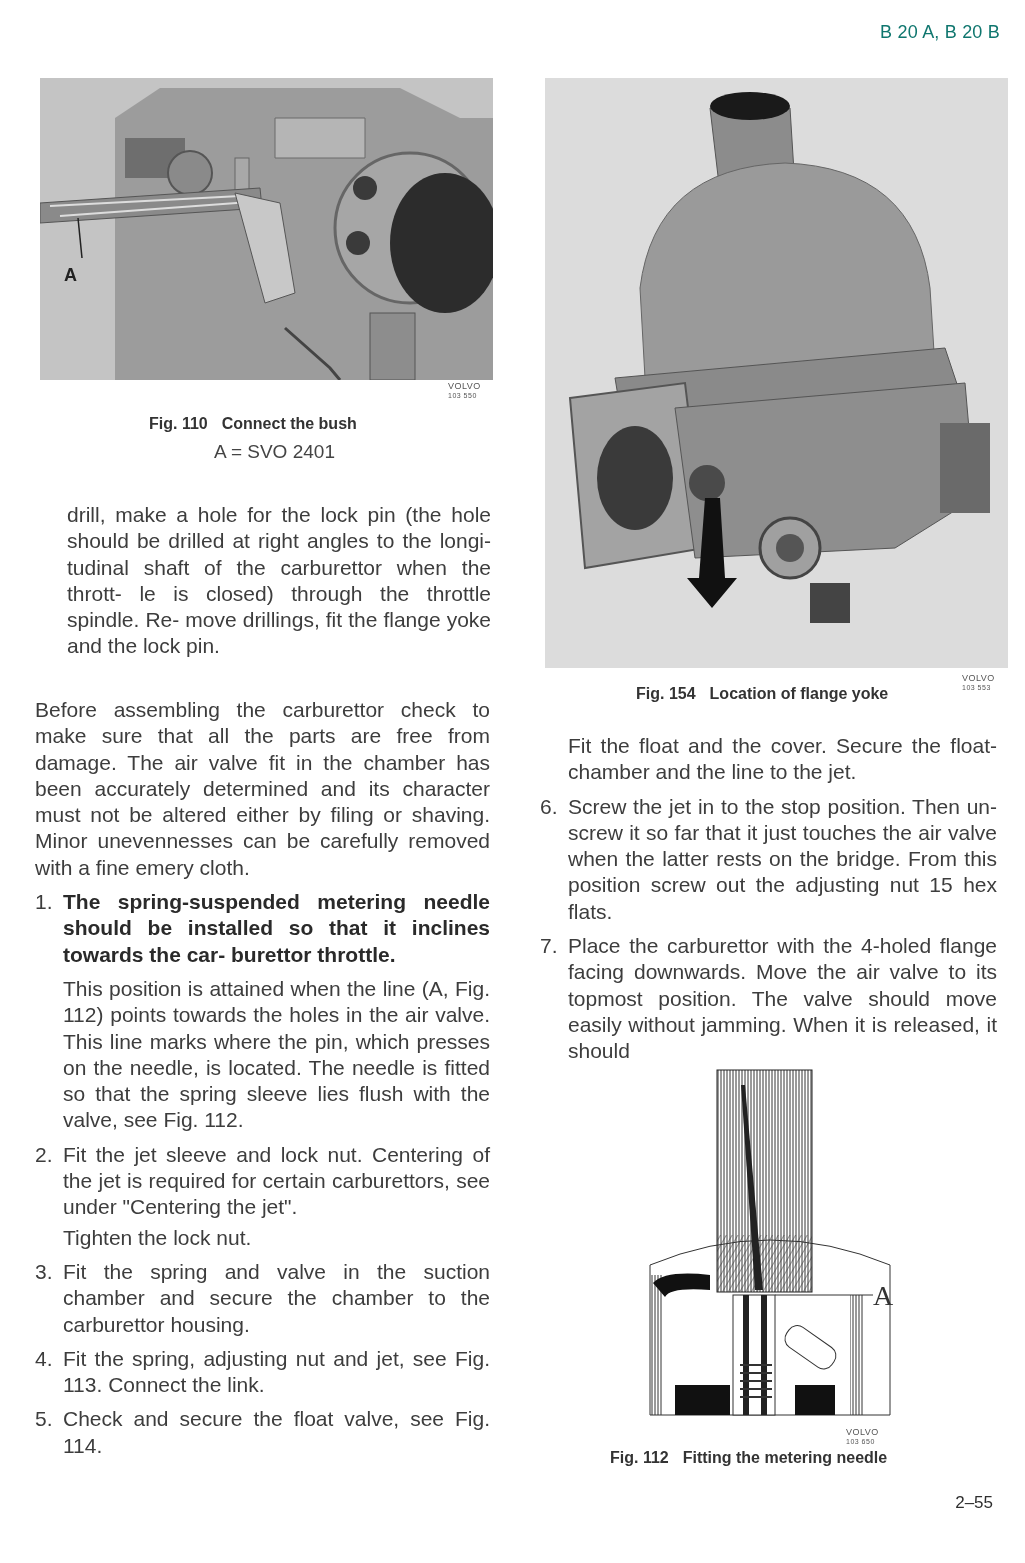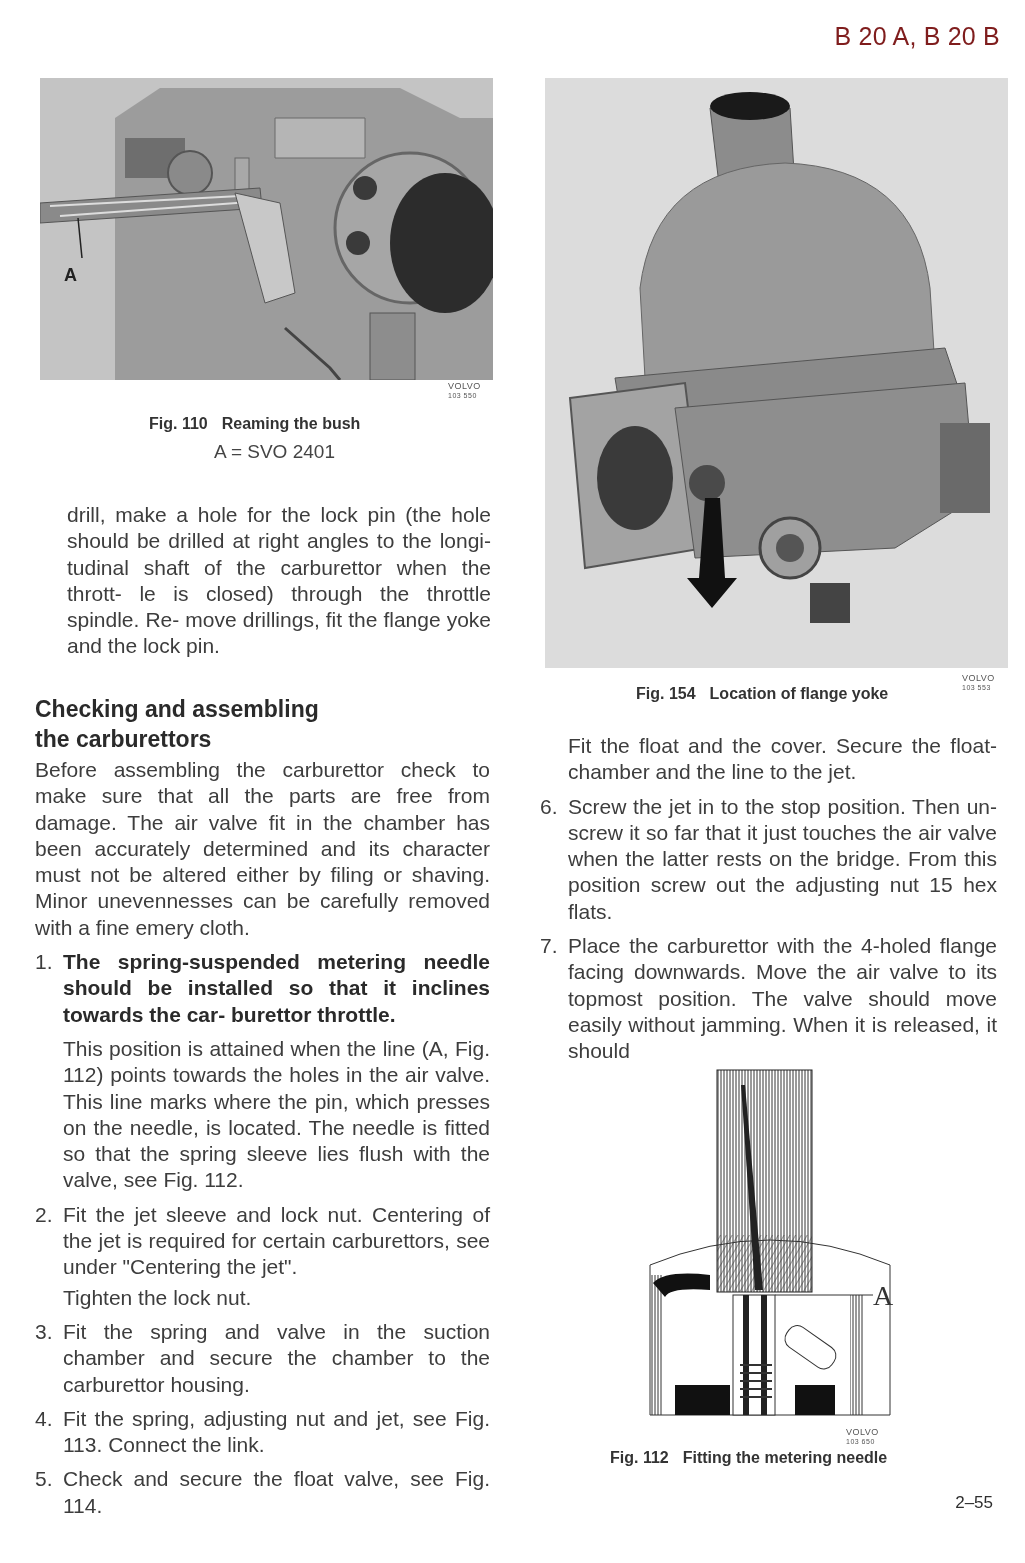--- a/index.html
+++ b/index.html
@@ -2,21 +2,21 @@
 <html><head>
 <meta charset="utf-8">
 <style>
   html, body { margin: 0; padding: 0; }
   body {
     width: 1025px; height: 1563px; position: relative; overflow: hidden;
     background: #ffffff; color: #3a3a3a;
     font-family: "Liberation Sans", "DejaVu Sans", sans-serif;
   }
   .abs { position: absolute; }
-  .running-head { right: 25px; top: 22px; font-size: 25px; color: #7f1d1d; letter-spacing: 0.2px; }
+  .running-head { right: 25px; top: 22px; font-size: 18px; color: #0f766e; letter-spacing: 0.2px; }
   .page-num { right: 32px; top: 1493px; font-size: 17px; color: #2e2e2e; }
 
   
   .photo { background: #8f8f8f; overflow: hidden; }
   .fig110 { left: 40px; top: 78px; width: 453px; height: 302px;
     background: linear-gradient(180deg,#b9b9b9 0%,#9a9a9a 40%,#888 100%); }
   .fig111 { left: 545px; top: 78px; width: 463px; height: 590px;
     background: linear-gradient(180deg,#e4e4e4 0%,#d6d6d6 50%,#cfcfcf 100%); }
   .volvo-tag { font-size: 9px; line-height: 9px; text-align: left; color: #555; letter-spacing: 0.5px; }
   .volvo-tag span { display: block; font-size: 7px; }
@@ -62,21 +62,21 @@
     <line x1="42" y1="180" x2="38" y2="140" stroke="#222" stroke-width="1.5"></line>
     <text x="24" y="203" font-family="Liberation Sans, sans-serif" font-weight="bold" font-size="18" fill="#222">A</text>
   </svg>
 </div>
 <div class="abs volvo-tag" style="left:448px; top:382px;">
   <div>VOLVO</div>
   <span>103 550</span>
 </div>
 
 <div class="abs caption" style="left:149px; top:415px;">
-  <span class="fnum">Fig. 110</span><span>Reaming the bush</span>
+  <span class="fnum">Fig. 110</span><span>Connect the bush</span>
 </div>
 <div class="abs subcaption" style="left:214px; top:441px;">A = SVO 2401</div>
 
 <div class="abs photo fig111">
   <svg width="463" height="590" viewBox="0 0 463 590">
     <rect x="0" y="0" width="463" height="590" fill="#dcdcdc"></rect>
     <path d="M165 30 L205 20 L245 30 L250 110 L175 115 Z" fill="#8c8c8c" stroke="#555"></path>
     <ellipse cx="205" cy="28" rx="40" ry="14" fill="#1a1a1a"></ellipse>
     <path d="M95 210 Q110 90 240 85 Q370 90 385 210 L390 290 L100 300 Z" fill="#9a9a9a" stroke="#666"></path>
     <path d="M70 300 L400 270 L420 330 L80 360 Z" fill="#8a8a8a" stroke="#555"></path>
@@ -95,24 +95,20 @@
   <span class="fnum">Fig. 154</span><span>Location of flange yoke</span>
 </div>
 <div class="abs volvo-tag" style="left:962px; top:674px;">
   <div>VOLVO</div>
   <span>103 553</span>
 </div>
 
 <div class="abs body-text" style="left:67px; top:502px; width:424px;">drill, make a hole for the lock pin (the hole should be drilled at right angles to the longi- tudinal shaft of the carburettor when the thrott- le is closed) through the throttle spindle. Re- move drillings, fit the flange yoke and the lock pin.</div>
 
 <div class="abs col-left" style="top:694px;">
-  <h2 class="section">
-    <span>Checking and assembling</span><br>
-    <span>the carburettors</span>
-  </h2>
   <div class="body-text" style="margin-top:3px;">
     <p>Before assembling the carburettor check to make sure that all the parts are free from damage. The air valve fit in the chamber has been accurately determined and its character must not be altered either by filing or shaving. Minor unevennesses can be carefully removed with a fine emery cloth.</p>
     <div class="gap"></div>
     <div class="list-item">
       <span class="num">1.</span>
       <p class="bold">The spring-suspended metering needle should be installed so that it inclines towards the car- burettor throttle.</p>
       <div class="gap"></div>
       <p>This position is attained when the line (A, Fig. 112) points towards the holes in the air valve. This line marks where the pin, which presses on the needle, is located. The needle is fitted so that the spring sleeve lies flush with the valve, see Fig. 112.</p>
     </div>
     <div class="gap"></div>

